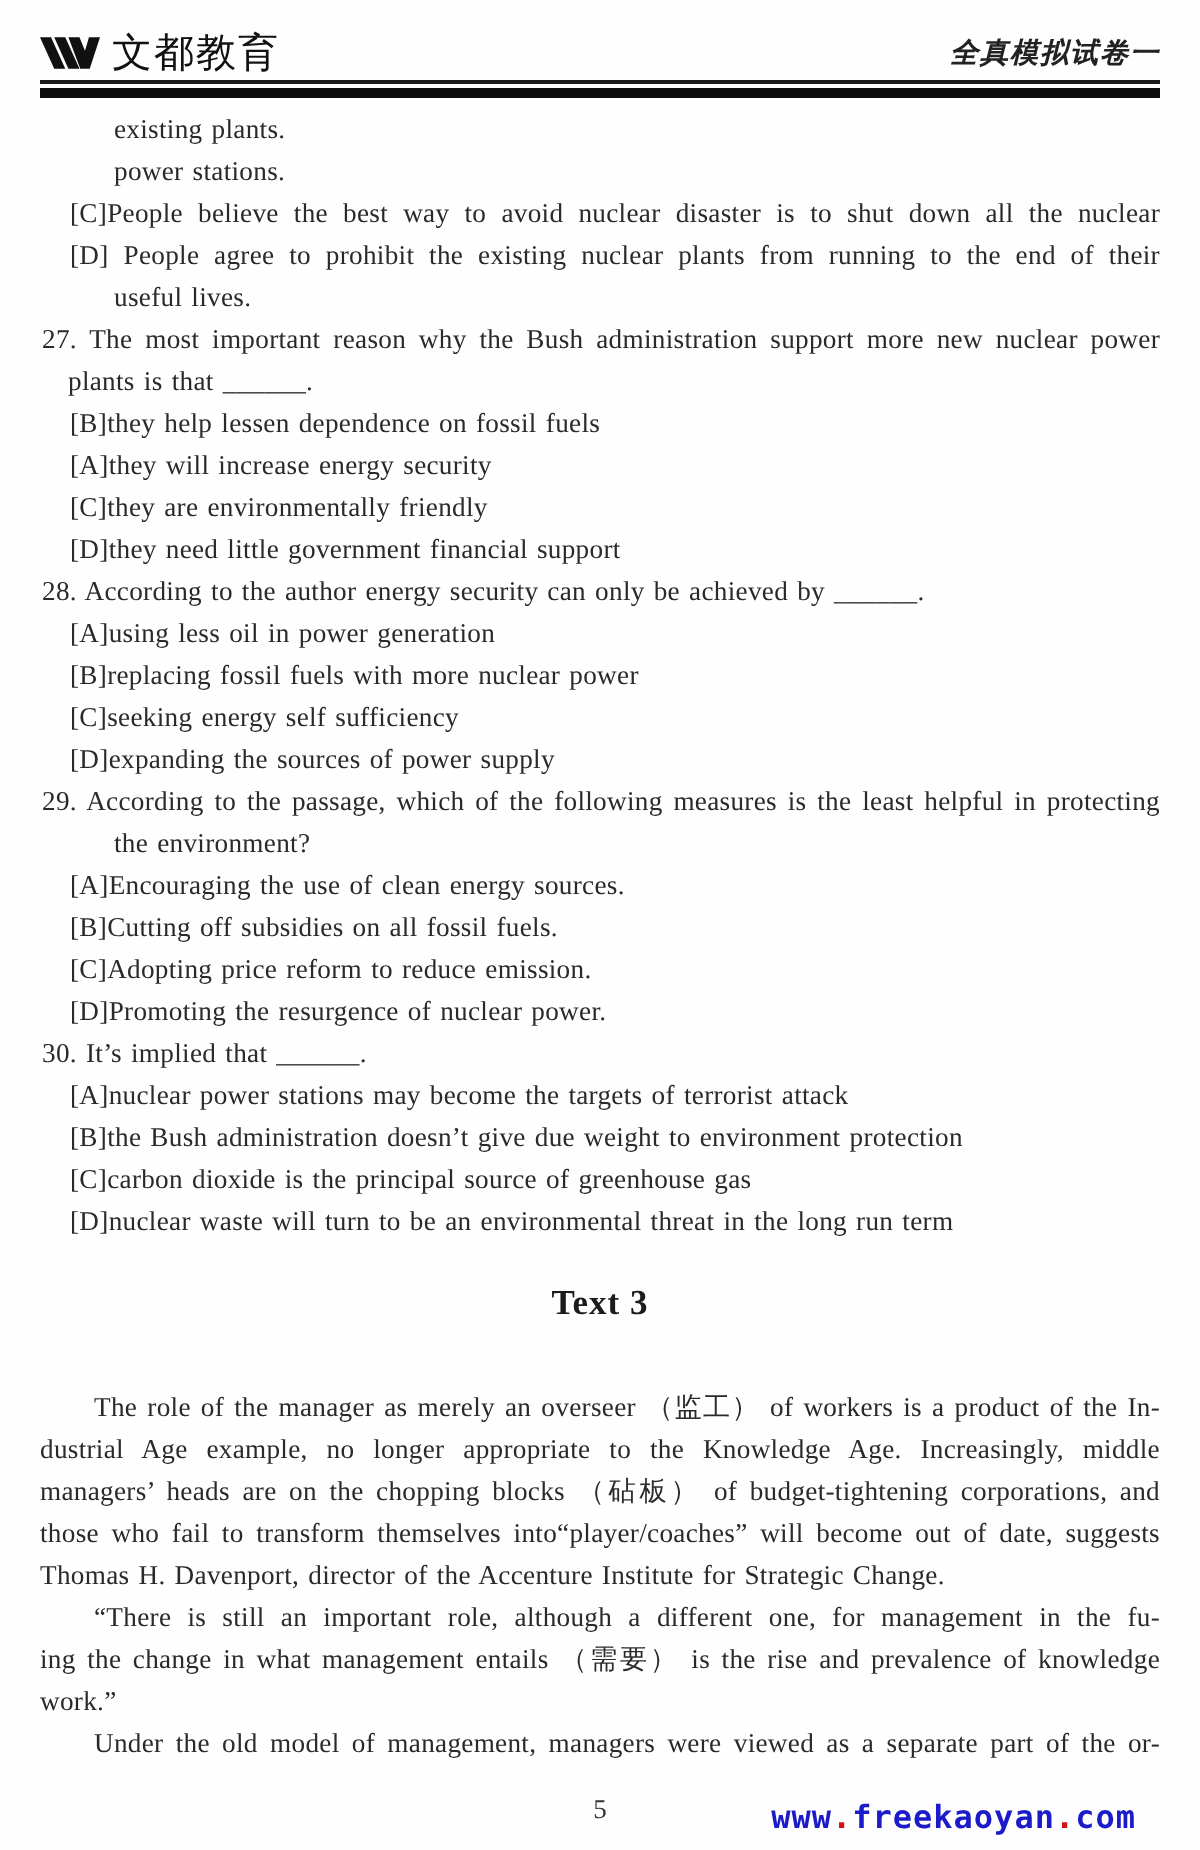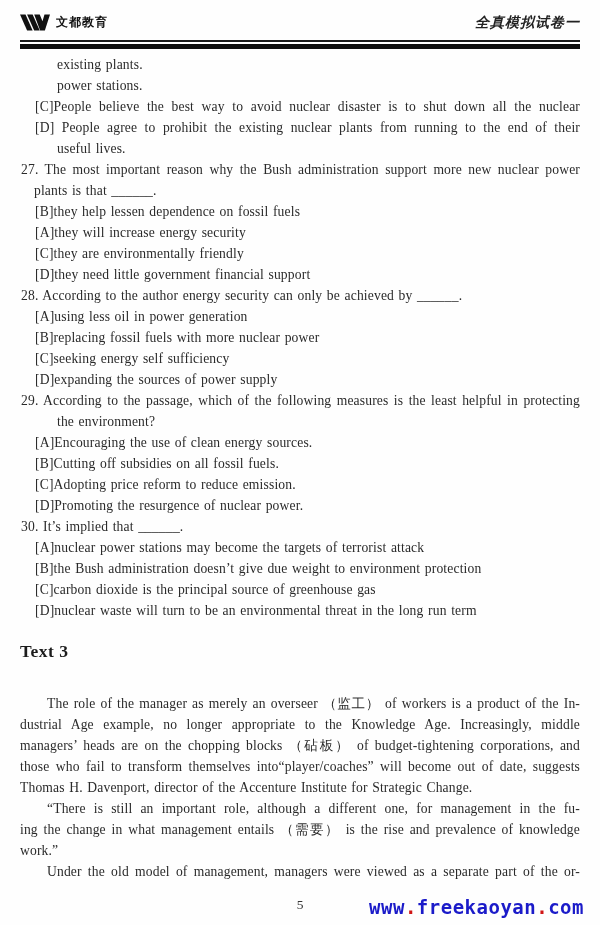--- a/index.html
+++ b/index.html
@@ -19,22 +19,22 @@
     position: absolute;
     top: 13px; left: 20px; right: 20px;
     display: flex;
     align-items: center;
     justify-content: space-between;
   }
   .brand { display: flex; align-items: center; gap: 6px; }
   .brand svg { display: block; }
   .brand-name {
     font-family: "Liberation Sans", "DejaVu Sans", sans-serif;
-    font-weight: 700;
-    font-size: 12px;
+    font-weight: 400;
+    font-size: 20px;
     color: #111;
     letter-spacing: 1px;
   }
   .edition {
     font-size: 14px;
     font-weight: 600;
     color: #222;
     letter-spacing: 1px;
     font-style: italic;
   }
@@ -67,43 +67,44 @@
     white-space: normal;
     text-align: justify;
     text-align-last: justify;
   }
   .qnum   { padding-left: 1px; }
   .qcont  { padding-left: 14px; }
   .opt    { padding-left: 15px; }
   .cont   { padding-left: 37px; }
   .para-first { text-indent: 27px; }
   .heading {
+    text-align: center;
     font-weight: 700;
     font-size: 17.5px;
     letter-spacing: 0.5px;
     margin: 20px 0 31px 0;
     line-height: 21px;
     color: #1c1c1c;
   }
   
   .page-number {
     position: absolute;
     bottom: 12px;
     left: 0; right: 0;
     text-align: center;
     font-size: 13.5px;
     color: #333;
   }
   .watermark {
     position: absolute;
     bottom: 7px;
-    right: 16px;
+    right: 32px;
     font-family: "DejaVu Sans Mono", "Liberation Mono", monospace;
     font-weight: 700;
-    font-size: 19px;
+    font-size: 16px;
     letter-spacing: 0.5px;
   }
 </style>
 </head>
 <body>
 
 <div class="page">
 
   <div class="header">
     <div class="brand">

